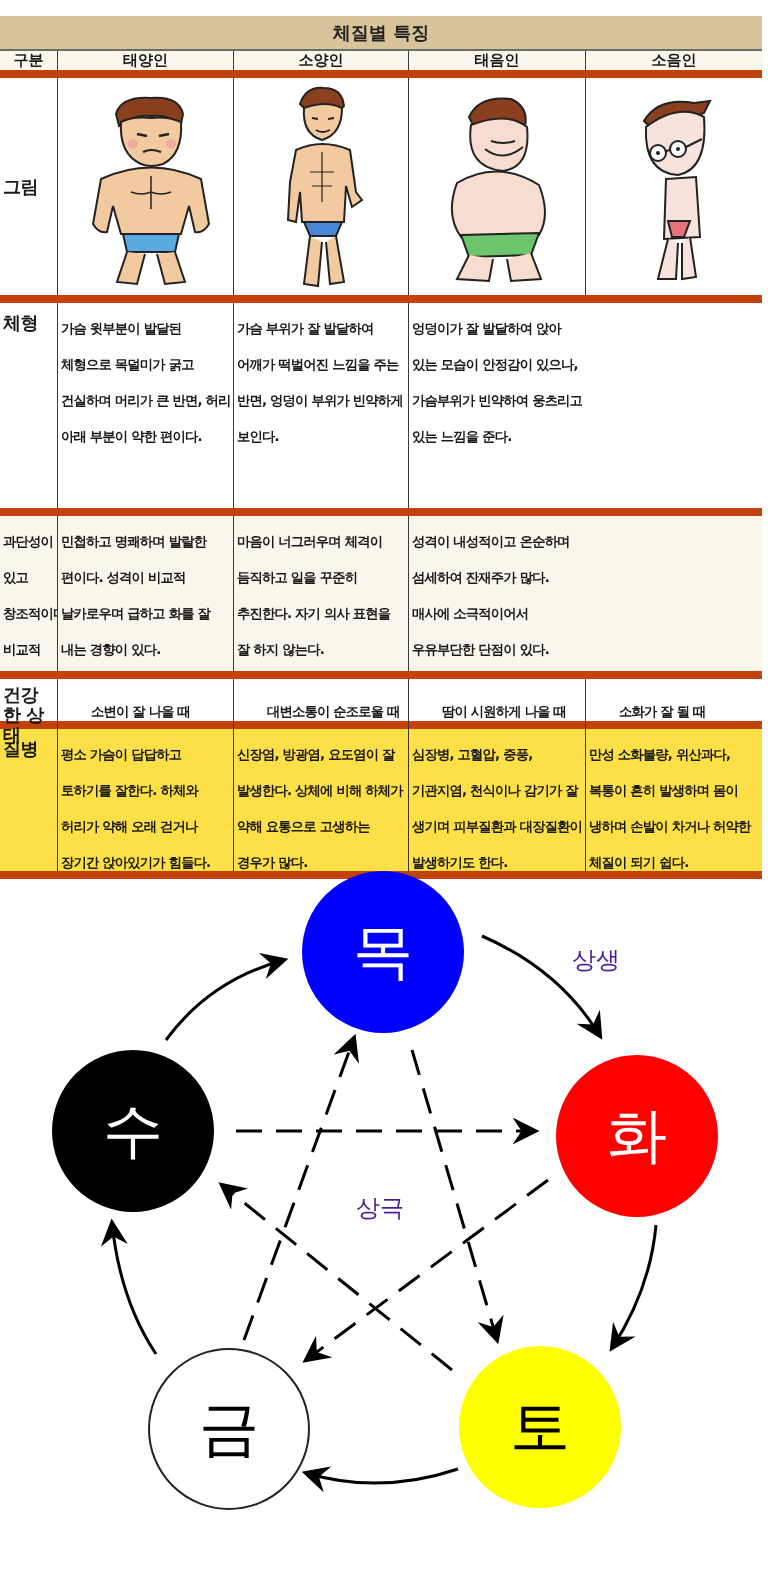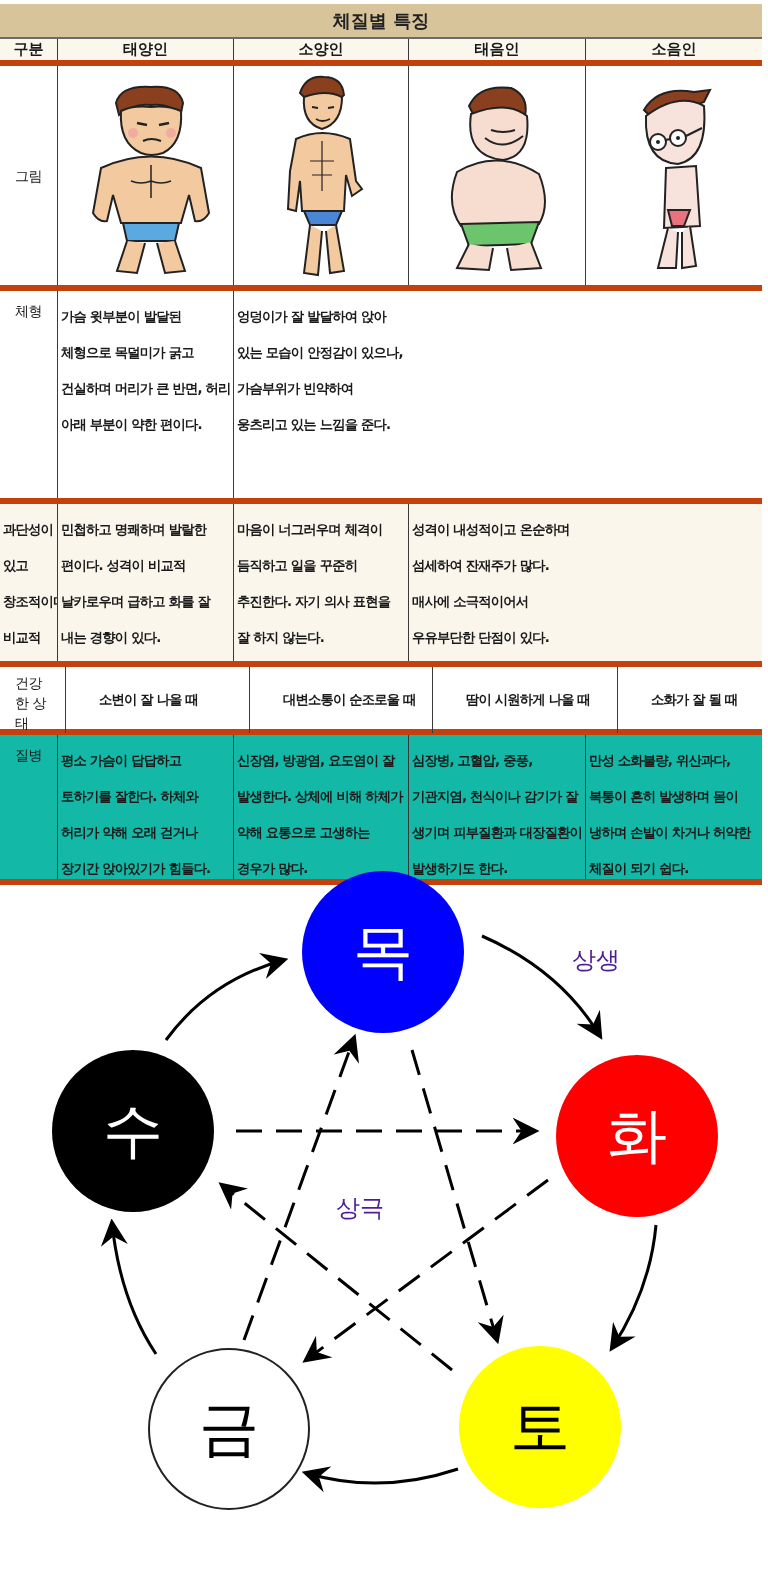--- a/index.html
+++ b/index.html
@@ -1,34 +1,34 @@
 <!DOCTYPE html>
 <html><head>
 <meta charset="utf-8">
 <style>
   html, body { margin: 0; padding: 0; background: #ffffff; }
   body { width: 768px; height: 1578px; position: relative; overflow: hidden; font-family: "DejaVu Sans", sans-serif; color: #1a1a1a; }
 
   
-  .tbl { position: absolute; left: 0; top: 4px; width: 762px; }
+  .tbl { position: absolute; left: 0; top: 16px; width: 762px; }
   .title-bar { height: 33px; background: #d8c49a; display: flex; align-items: center; justify-content: center; font-weight: bold; font-size: 18px; color: #222; border-bottom: 2px solid #6b6b6b; }
-  .row { display: grid; grid-template-columns: 57px 176px 175px 177px 177px; border-bottom: 6px solid #c2410c; box-sizing: border-box; }
+  .row { display: grid; grid-template-columns: 57px 176px 175px 177px 177px; border-bottom: 8px solid #c2410c; box-sizing: border-box; }
   .row > div { border-left: 1.5px solid #3a3a3a; box-sizing: border-box; }
   .row > div:first-child { border-left: none; }
   .hdr { height: 27px; background: #fbf7ec; font-weight: bold; font-size: 15px; }
   .hdr > div { display: flex; align-items: center; justify-content: center; }
-  .label { font-size: 14px; font-weight: normal; padding: 10px 2px 0 15px; letter-spacing: -0.5px; line-height: 20px; }
+  .label { font-size: 18px; font-weight: bold; padding: 10px 2px 0 3px; letter-spacing: -0.5px; line-height: 20px; }
   .cell { font-size: 13.3px; font-weight: bold; line-height: 36px; padding: 8px 2px 0 3px; letter-spacing: -0.8px; word-break: keep-all; overflow: hidden; }
   .r-pic { height: 225px; background: #ffffff; }
   .r-body { height: 213px; background: #ffffff; }
   .r-pers { height: 163px; background: #faf6ec; }
-  .r-health { height: 68px; background: #ffffff; gap: 8px; }
+  .r-health { height: 50px; background: #ffffff; }
   .r-health .label { padding-top: 6px; }
   .r-health .cell { display: flex; align-items: center; padding-top: 0; padding-left: 33px; }
-  .r-dis { height: 150px; background: #14b8a6; }
+  .r-dis { height: 150px; background: #fde047; }
   .r-pic .label { display: flex; align-items: center; padding-top: 0; }
   .figcell { display: flex; align-items: center; justify-content: center; }
 
   
   .diagram { position: absolute; left: 0; top: 840px; width: 768px; height: 738px; }
   .diagram svg { position: absolute; left: 0; top: 0; }
   .node { position: absolute; width: 162px; height: 162px; border-radius: 50%; display: flex; align-items: center; justify-content: center; font-size: 60px; font-family: "DejaVu Sans", sans-serif; box-sizing: border-box; }
   .rel-label { position: absolute; font-size: 24px; color: #4c1d95; font-family: "DejaVu Sans", sans-serif; }
 </style>
 </head>
@@ -94,20 +94,21 @@
         <path d="M52 92 L82 90 L86 150 L50 152 Z" fill="#f7e2dc" stroke="#222" stroke-width="2"></path>
         <path d="M54 134 L76 134 L70 150 L58 150 Z" fill="#e8727e" stroke="#222" stroke-width="2"></path>
         <path d="M54 152 L44 192 L62 192 L64 156 M76 150 L82 190 L68 192 L68 156" fill="#f7e2dc" stroke="#222" stroke-width="2"></path>
       </svg>
     </div>
   </div>
 
   <div class="row r-body">
     <div class="label">체형</div>
     <div class="cell">가슴 윗부분이 발달된 체형으로 목덜미가 굵고 건실하며 머리가 큰 반면, 허리 아래 부분이 약한 편이다.</div>
+    <div class="cell">가슴 부위가 잘 발달하여 어깨가 떡벌어진 느낌을 주는 반면, 엉덩이 부위가 빈약하게 보인다.</div>
     <div class="cell">엉덩이가 잘 발달하여 앉아 있는 모습이 안정감이 있으나, 가슴부위가 빈약하여 웅츠리고 있는 느낌을 준다.</div>
   </div>
 
   <div class="row r-pers">
     <div class="cell">과단성이 있고 창조적이다. 비교적 드문 체질로 강직하여 주위 사람들과 융화가 잘 안 되는 단점이 있다.</div>
     <div class="cell">민첩하고 명쾌하며 발랄한 편이다. 성격이 비교적 날카로우며 급하고 화를 잘 내는 경향이 있다.</div>
     <div class="cell">마음이 너그러우며 체격이 듬직하고 일을 꾸준히 추진한다. 자기 의사 표현을 잘 하지 않는다.</div>
     <div class="cell">성격이 내성적이고 온순하며 섬세하여 잔재주가 많다. 매사에 소극적이어서 우유부단한 단점이 있다.</div>
   </div>
 
@@ -159,14 +160,14 @@
     <span>토</span>
   </div>
   <div class="node" style="left:148px; top:508px; background:#ffffff; color:#000000; border:2px solid #222;">
     <span>금</span>
   </div>
   <div class="node" style="left:52px; top:210px; background:#000000; color:#ffffff;">
     <span>수</span>
   </div>
 
   <div class="rel-label" style="left:572px; top:104px;">상생</div>
-  <div class="rel-label" style="left:336px; top:352px;">상극</div>
+  <div class="rel-label" style="left:356px; top:352px;">상극</div>
 </div>
 
 </body></html>

